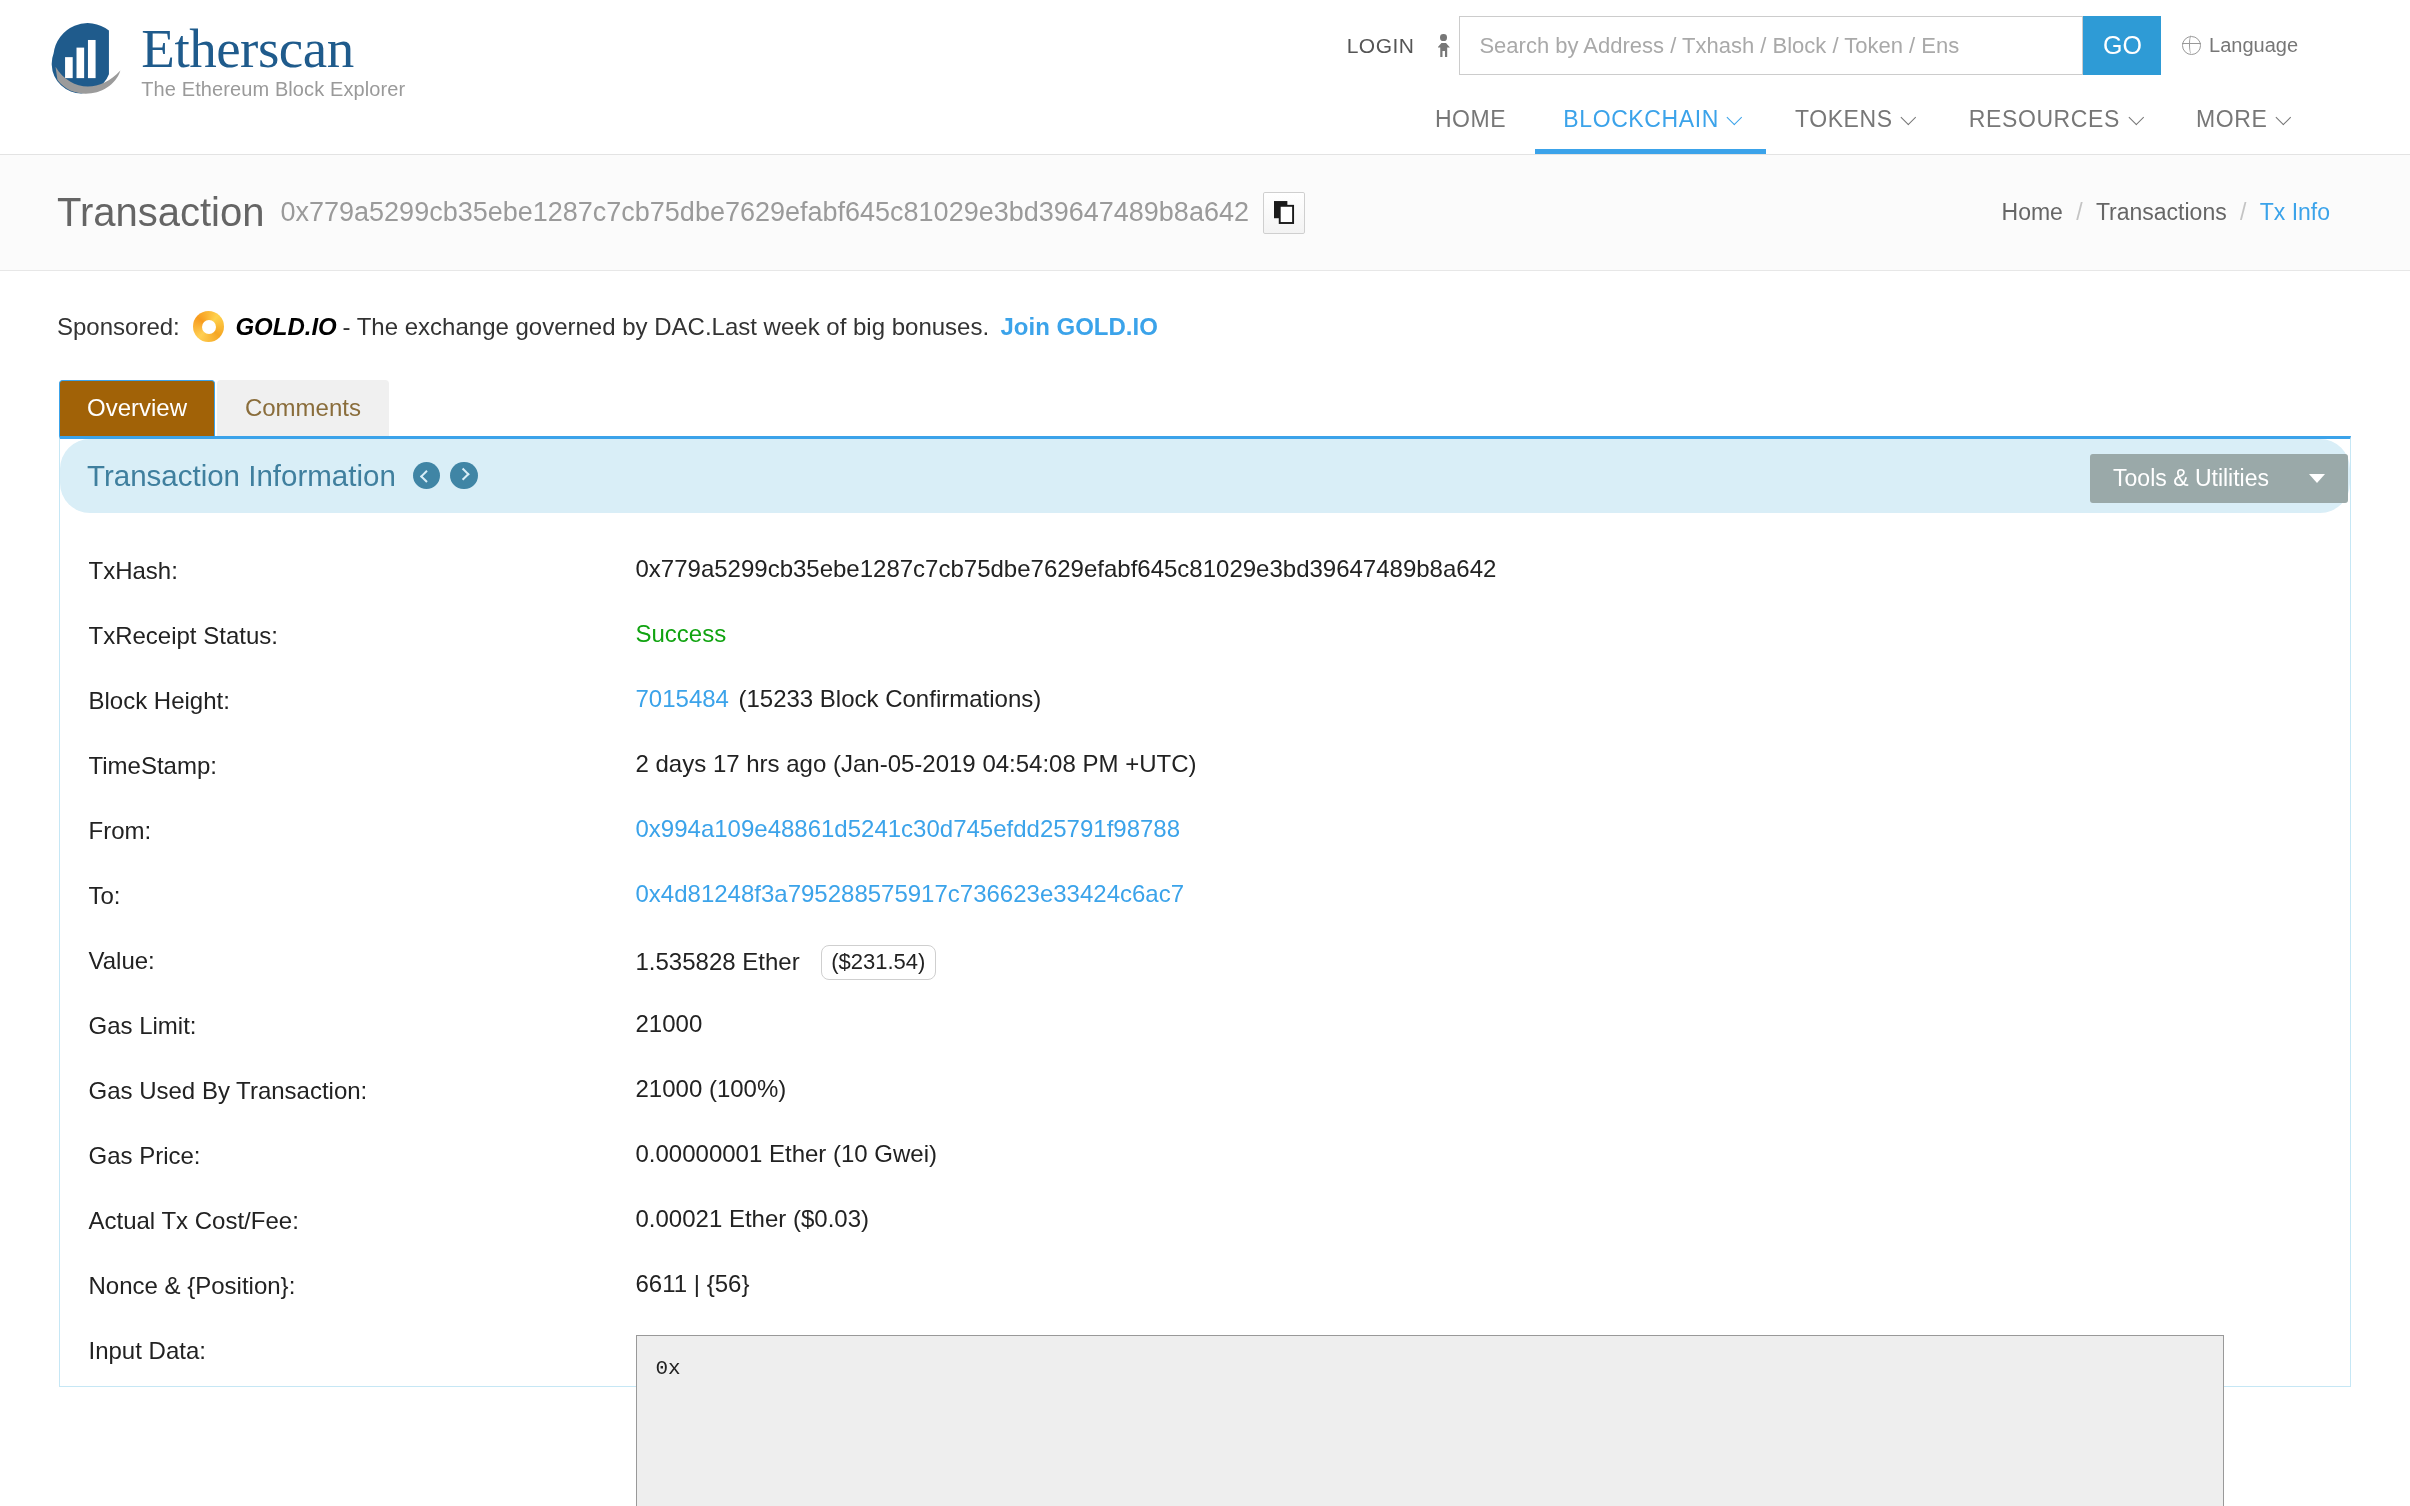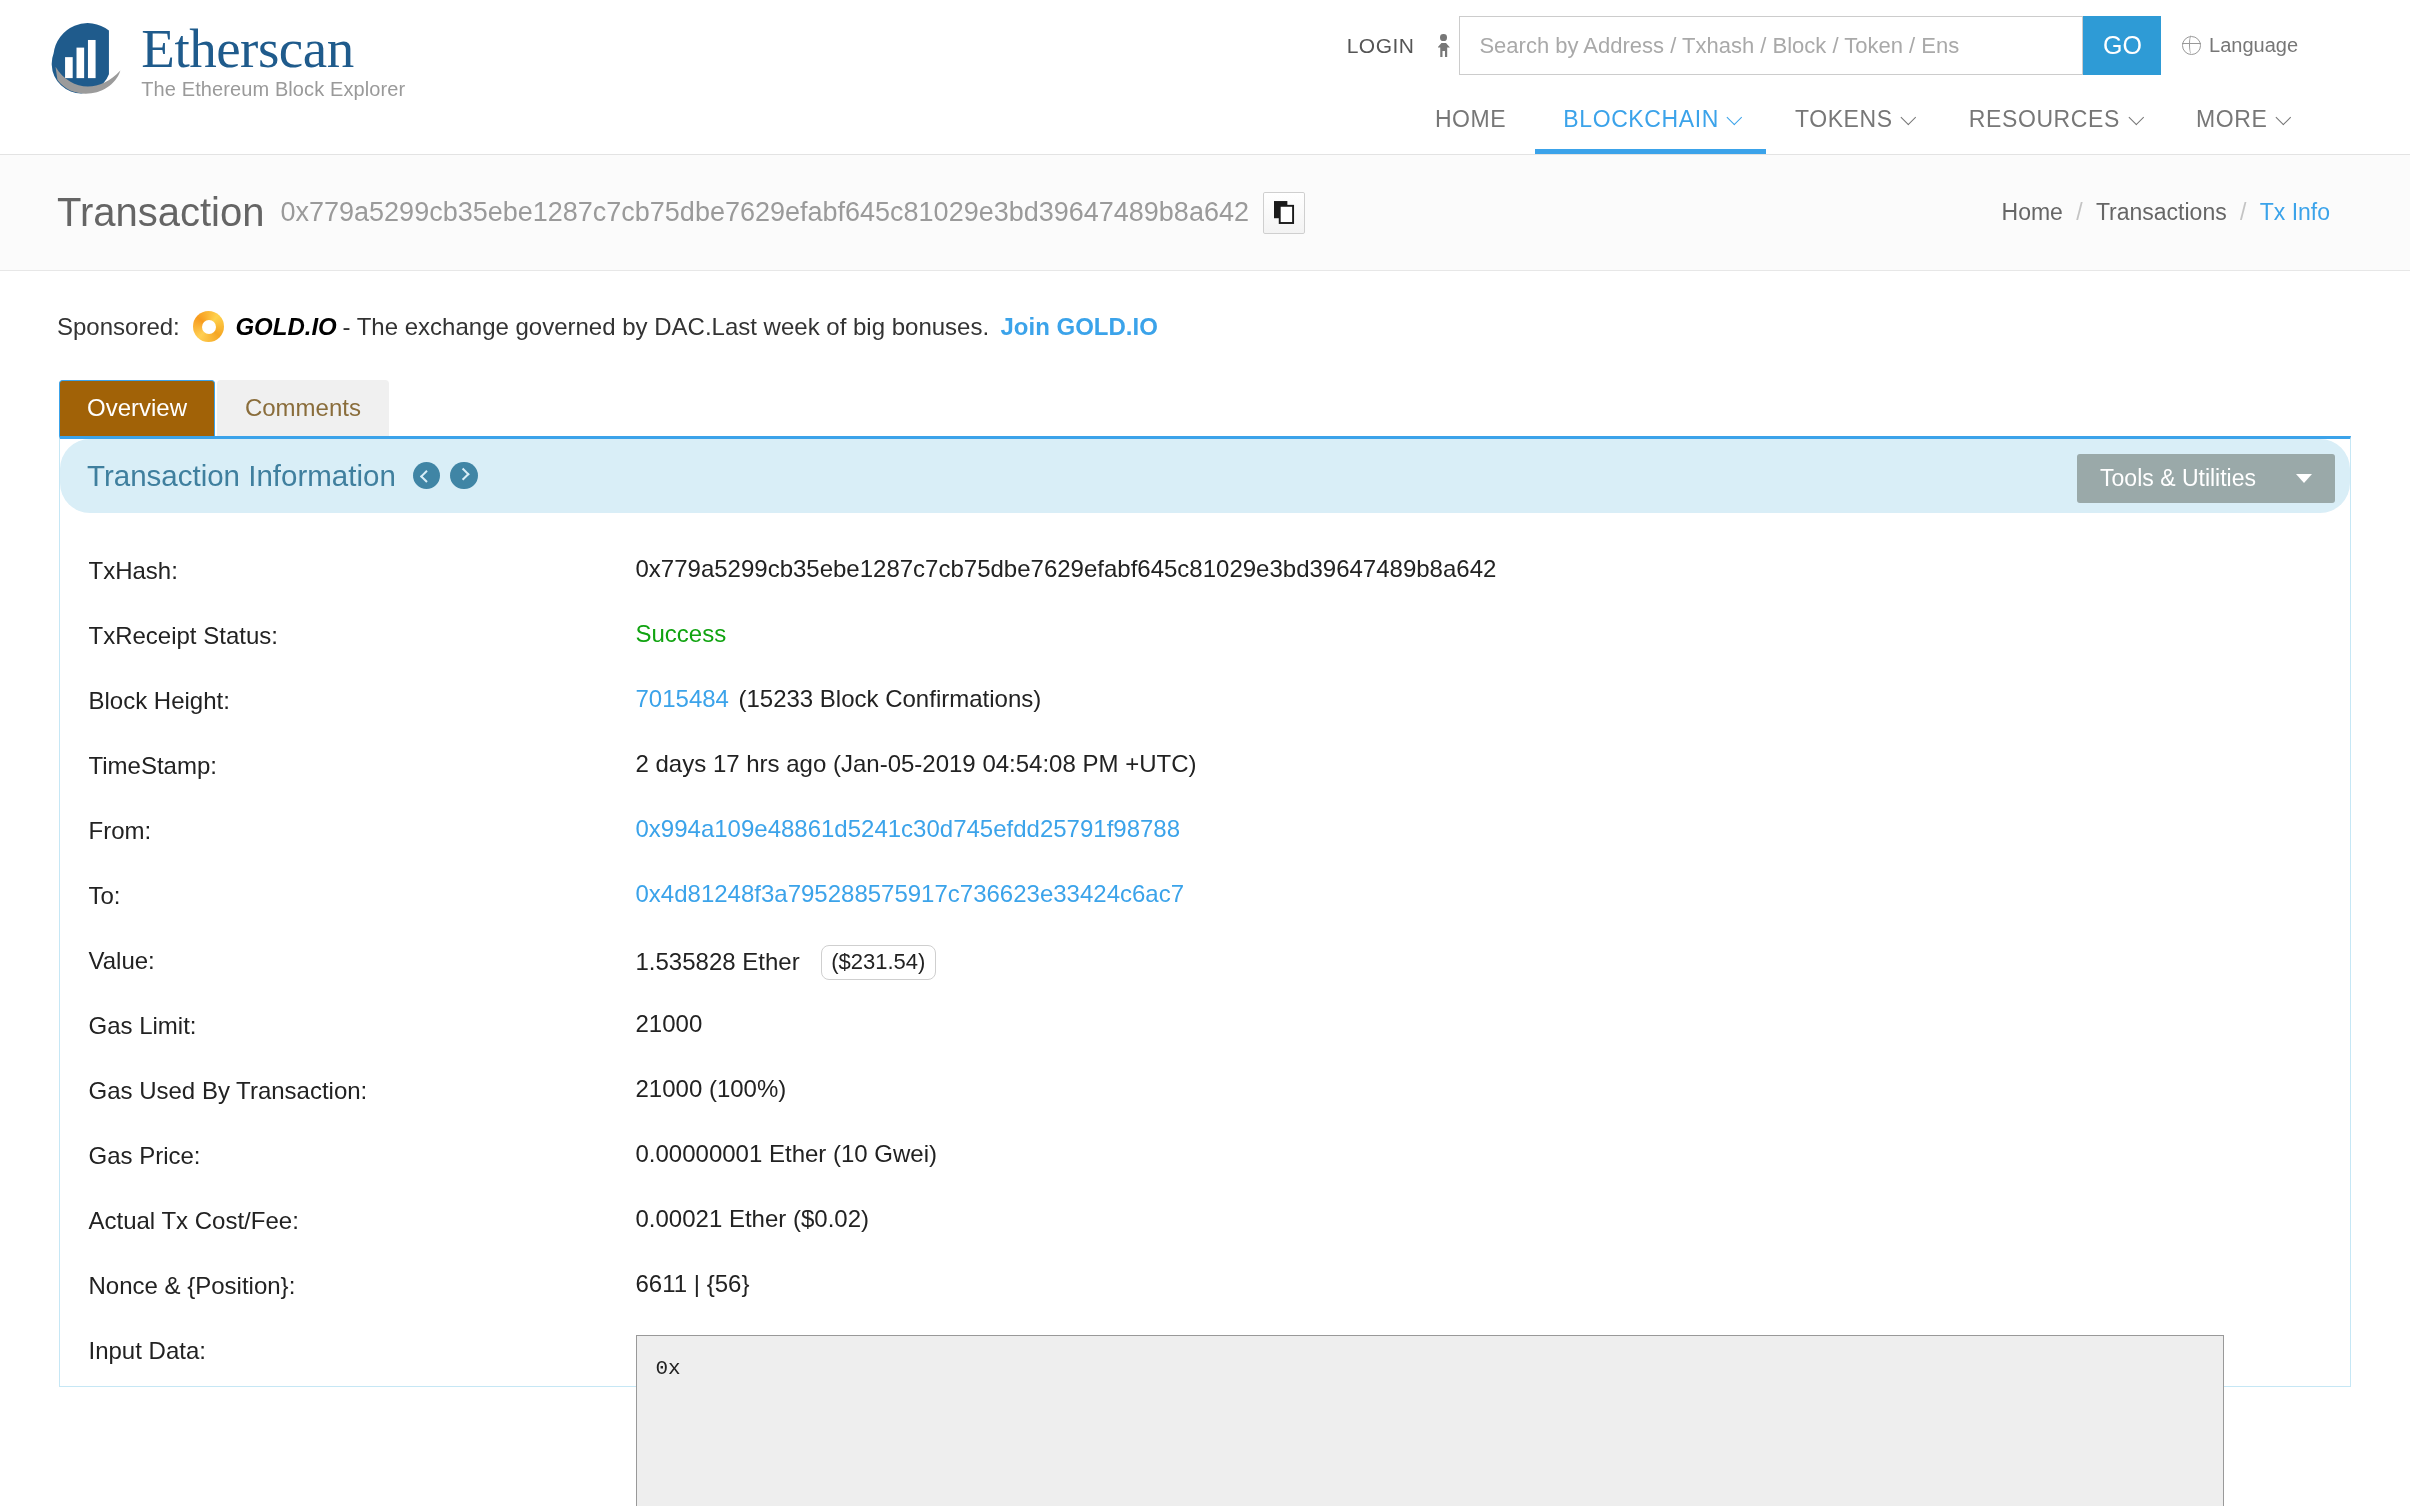--- a/index.html
+++ b/index.html
@@ -286,21 +286,21 @@
   .circ span {
     display: block; width: 8.6px; height: 8.6px;
     border-top: 2.9px solid #d9eef7;
     border-right: 2.9px solid #d9eef7;
   }
   .circ.prev span { transform: rotate(-135deg) translate(-1px,-1px); }
   .circ.next span { transform: rotate(45deg) translate(-1px,-1px); }
 
   .tools-btn {
     position: absolute;
-    right: 15px;
+    right: 2px;
     top: 15px;
     background: #9aa9a9;
     color: #fff;
     font-size: 23px;
     padding: 11.4px 23px;
     border-radius: 2.9px;
     display: flex; align-items: center; gap: 40px;
     cursor: pointer;
   }
   .tri-down {
@@ -537,21 +537,21 @@
     <div class="row">
       <div class="lbl">Gas Price:</div>
       <div class="val">
           <span>0.00000001 Ether (10 Gwei)</span>
         </div>
     </div>
 
     <div class="row">
       <div class="lbl">Actual Tx Cost/Fee:</div>
       <div class="val">
-          <span>0.00021 Ether ($0.02)</span>
+          <span>0.00021 Ether ($0.03)</span>
         </div>
     </div>
 
     <div class="row">
       <div class="lbl">Nonce &amp; {Position}:</div>
       <div class="val">
           <span>6611 | {56}</span>
         </div>
     </div>
 

